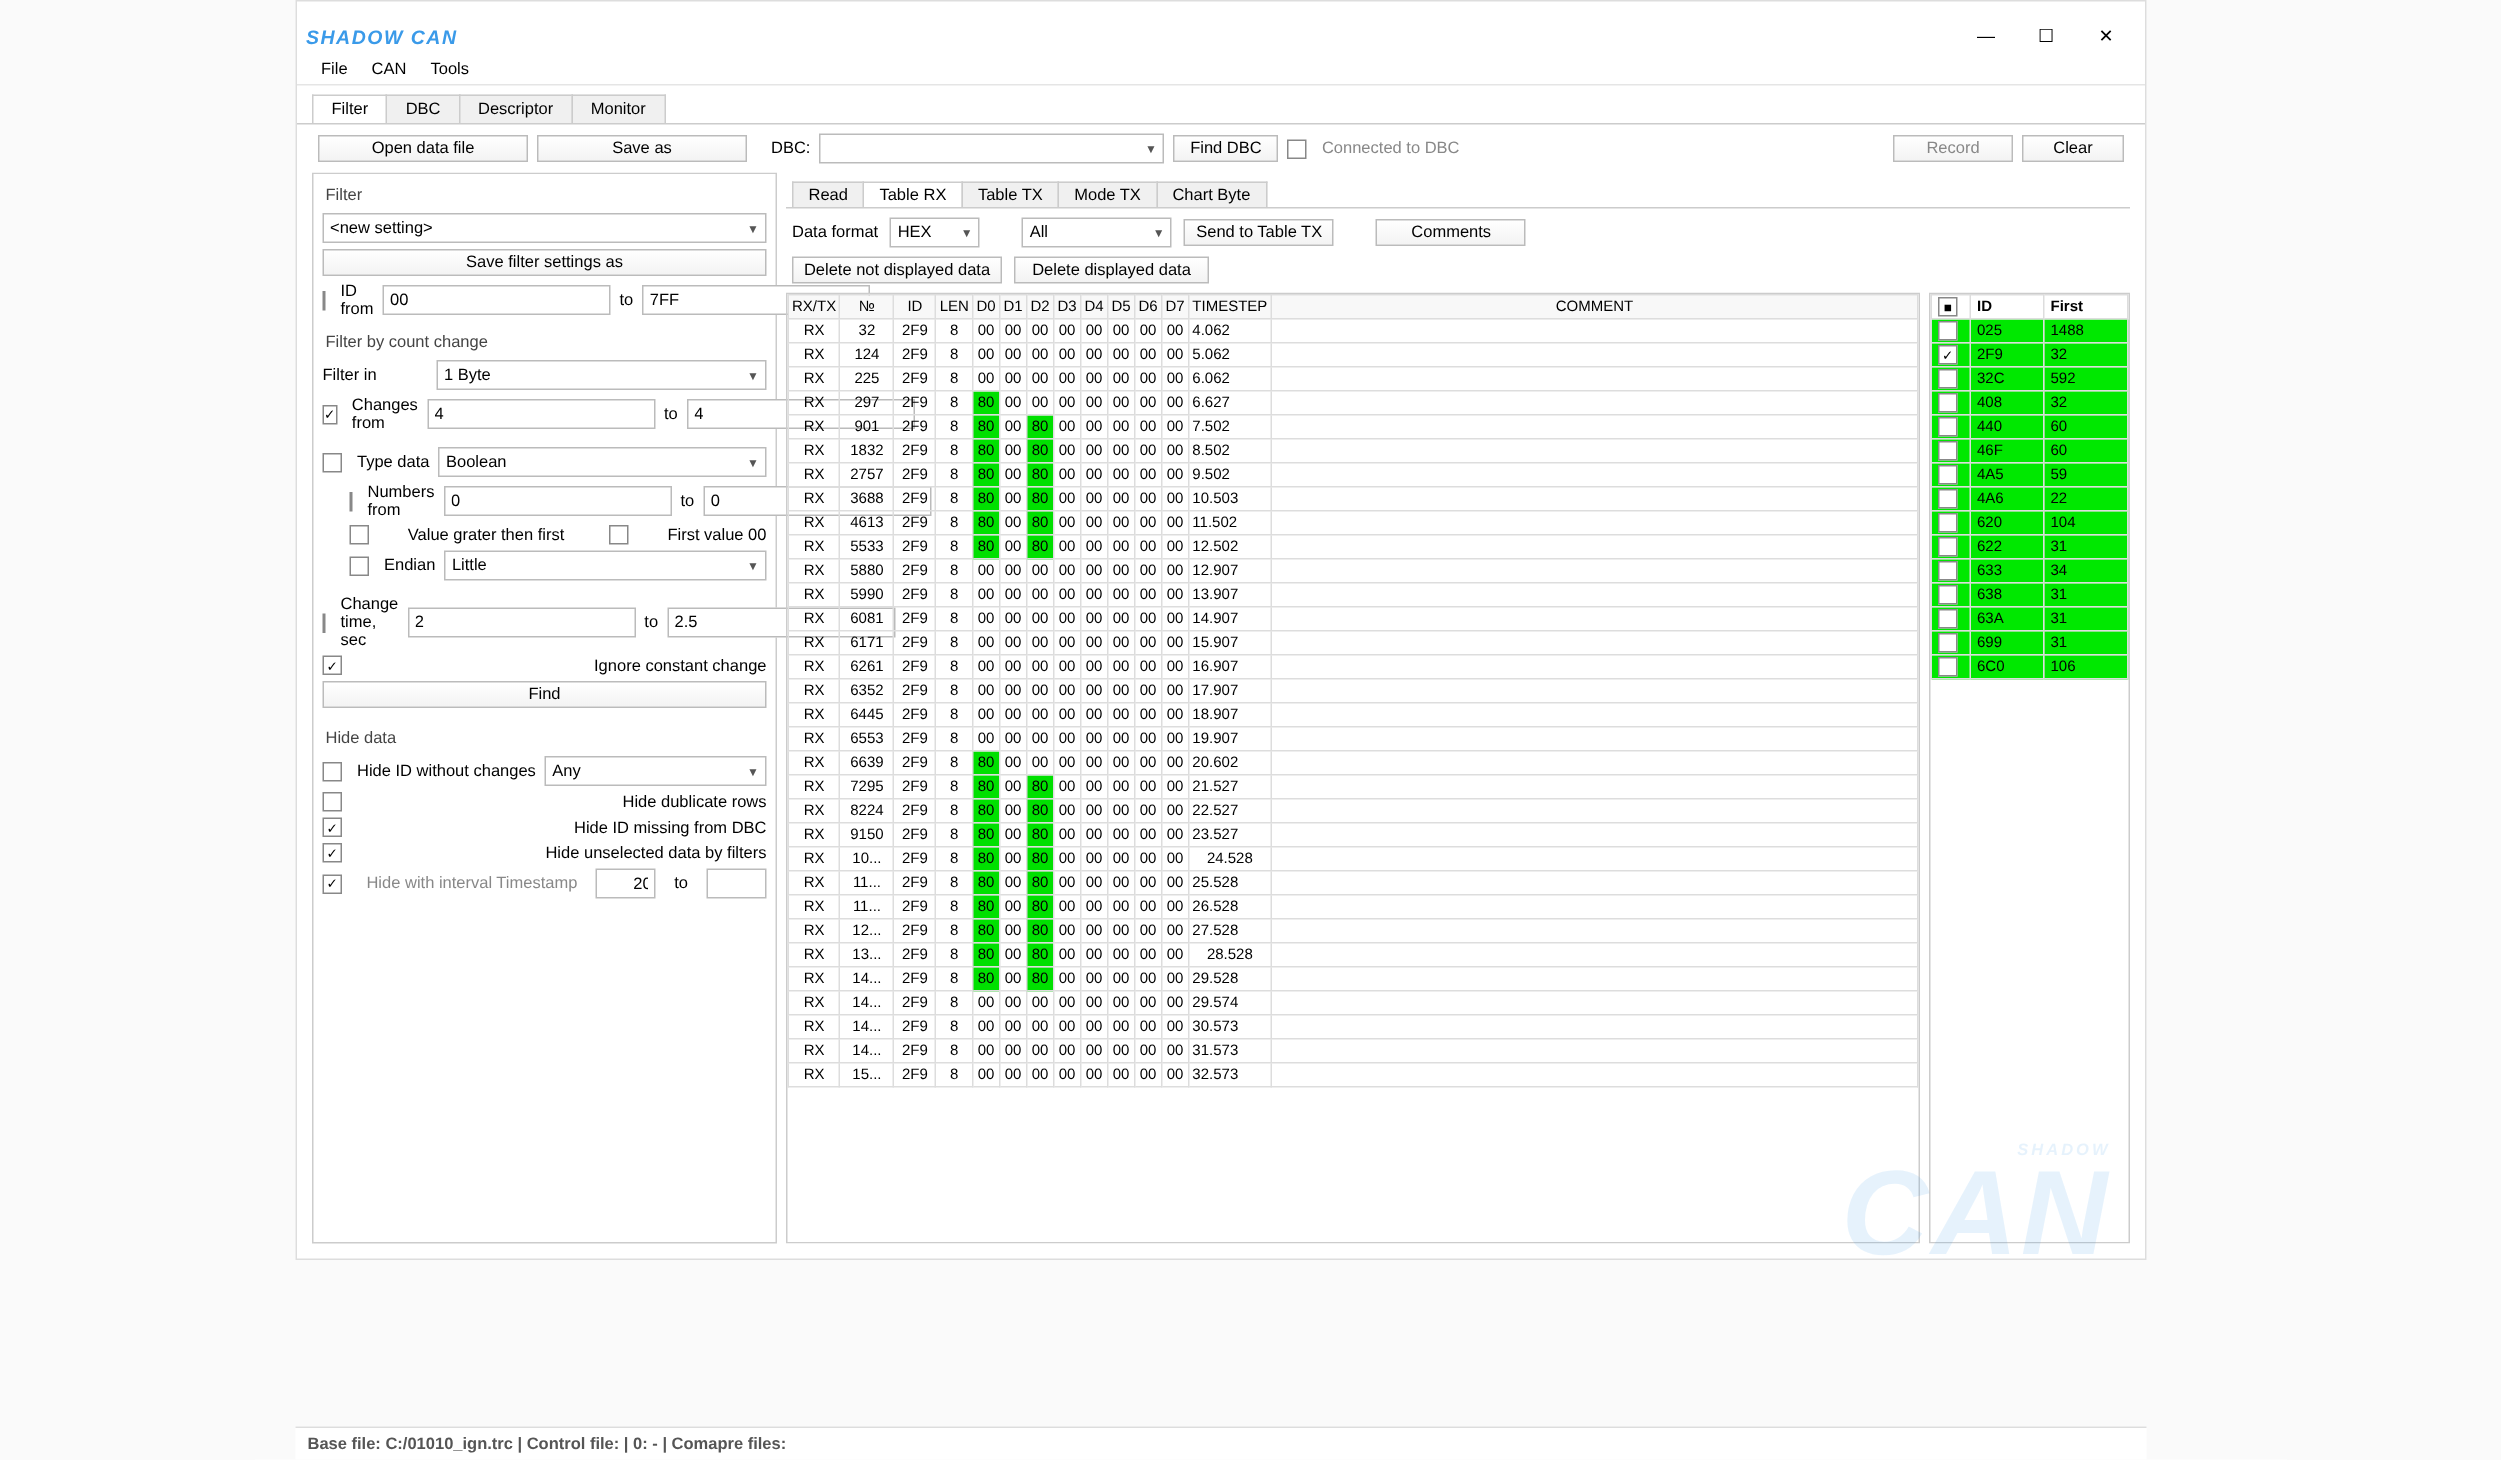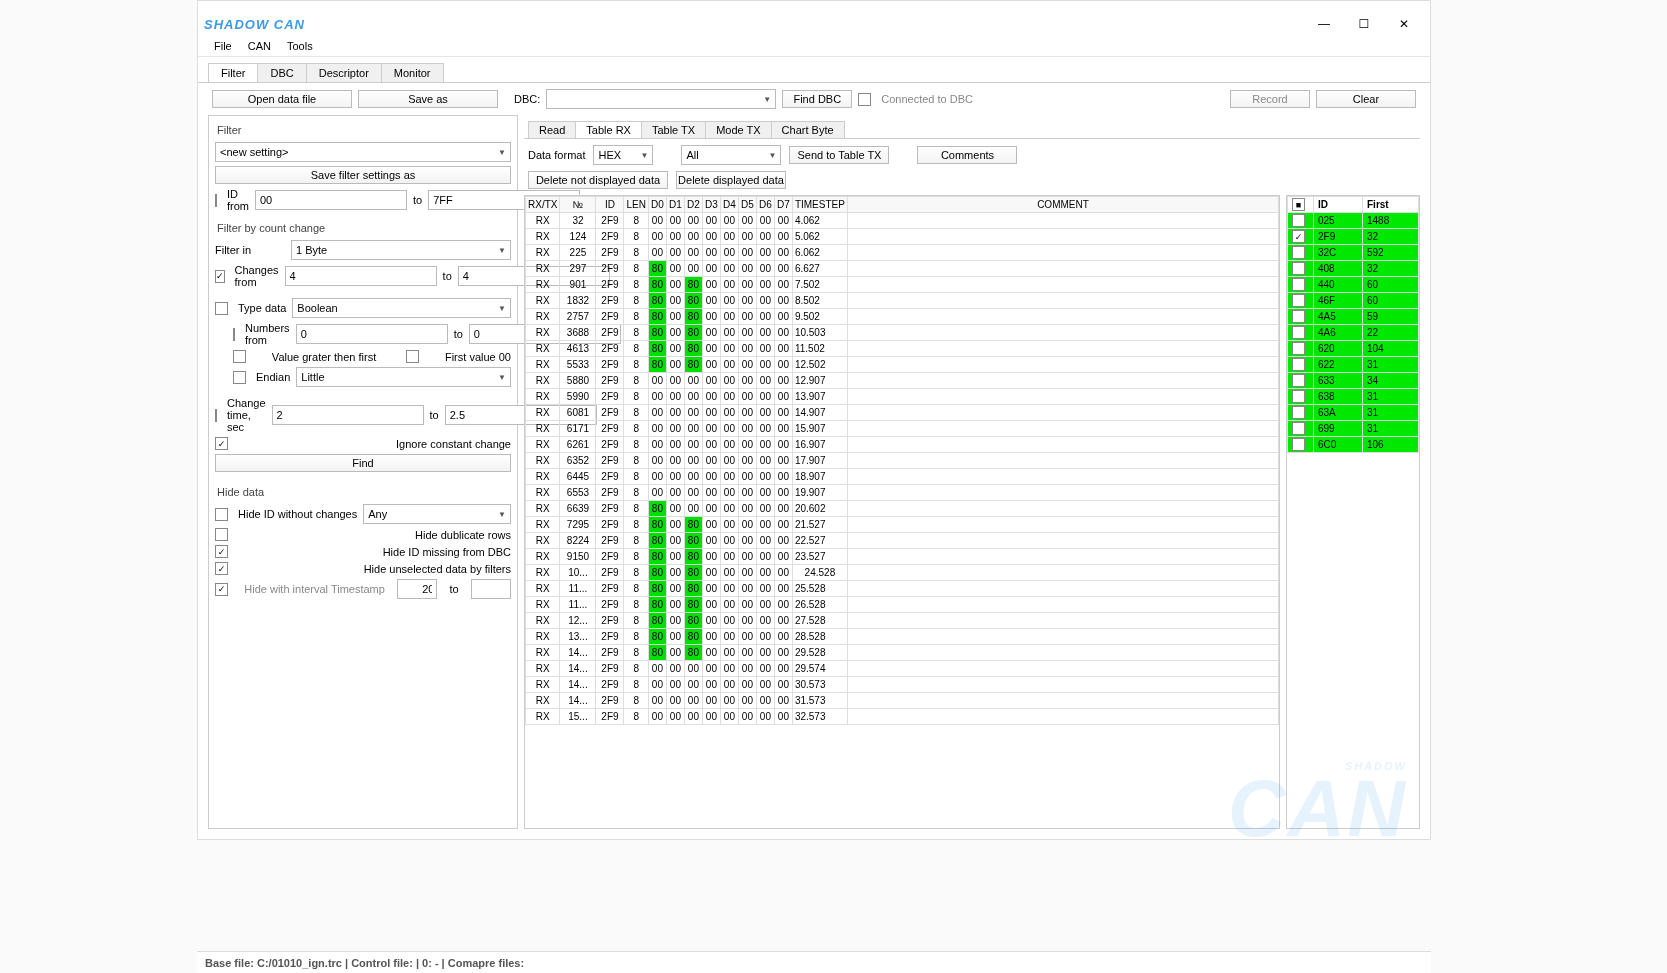--- a/index.html
+++ b/index.html
@@ -76,21 +76,21 @@
       <span style="margin-left:10px">DBC:</span>
       <div class="select" style="width:230px">
           <span></span>
           <span class="caret">▼</span>
         </div>
       <div class="btn" style="width:70px">Find DBC</div>
       <span class="chk"></span>
       <span class="gray-text">Connected to DBC</span>
       <div style="flex:1"></div>
       <div class="btn gray-text" style="width:80px">Record</div>
-      <div class="btn" style="width:100px">Clear</div>
+      <div class="btn" style="width:68px">Clear</div>
     </div>
 
     <div class="content">
 
       <div class="filter-panel panel">
         <div class="section-title">Filter</div>
         <div class="select">
             <span>&lt;new setting&gt;</span>
             <span class="caret">▼</span>
           </div>
@@ -205,21 +205,21 @@
             </div>
           <div class="select" style="width:100px;margin-left:20px">
               <span>All</span>
               <span class="caret">▼</span>
             </div>
           <div class="btn" style="width:100px">Send to Table TX</div>
           <div class="btn" style="width:100px;margin-left:20px">Comments</div>
         </div>
         <div class="sub-toolbar" style="padding-top:0">
           <div class="btn" style="width:140px">Delete not displayed data</div>
-          <div class="btn" style="width:110px">Delete displayed data</div>
+          <div class="btn" style="width:130px">Delete displayed data</div>
         </div>
         <div class="tables-row">
           <div class="main-table-wrap">
             <table id="main-table" class="main-table" style="width:100%">
                 <tbody>
                   <tr>
                     <th class="col-rxtx">RX/TX</th>
                     <th class="col-no">№</th>
                     <th class="col-id">ID</th>
                     <th class="col-len">LEN</th>
@@ -710,21 +710,21 @@
                     <td>2F9</td>
                     <td>8</td>
                     <td class="col-d cell-green">80</td>
                     <td class="col-d">00</td>
                     <td class="col-d cell-green">80</td>
                     <td class="col-d">00</td>
                     <td class="col-d">00</td>
                     <td class="col-d">00</td>
                     <td class="col-d">00</td>
                     <td class="col-d">00</td>
-                    <td class="col-ts" style="text-align:left">28.528</td>
+                    <td class="col-ts" style="text-align:center">28.528</td>
                     <td></td>
                   </tr>
                 </tbody>
                 <tbody>
                   <tr>
                     <td>RX</td>
                     <td>14...</td>
                     <td>2F9</td>
                     <td>8</td>
                     <td class="col-d cell-green">80</td>

